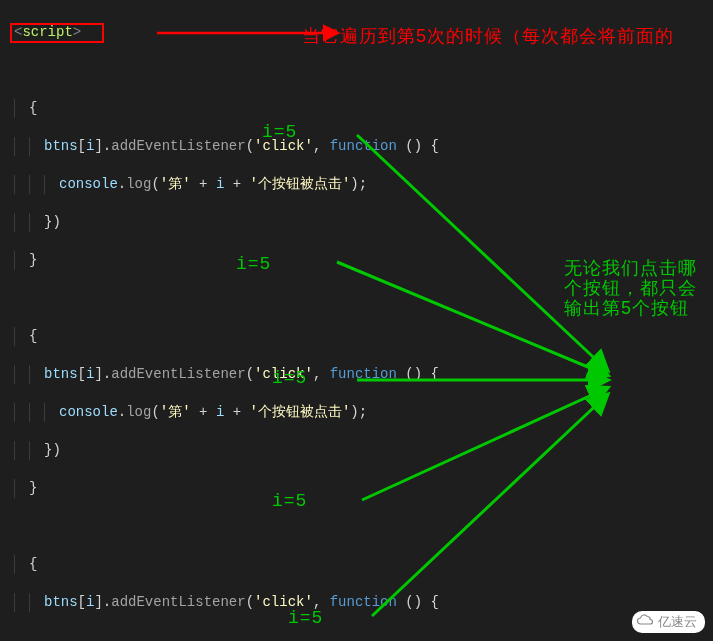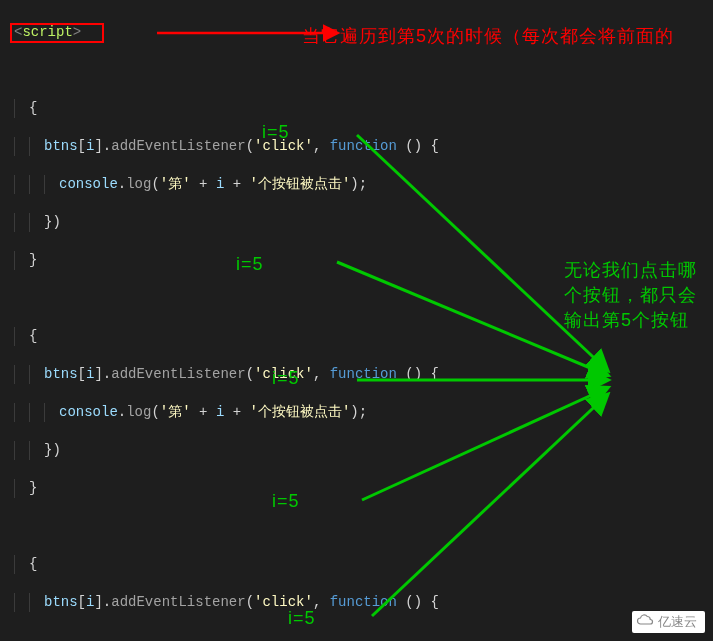--- a/index.html
+++ b/index.html
@@ -75,42 +75,42 @@
   }
   .anno-top .l2 { display:block; }
   .anno-right {
     position: absolute;
     left: 552px;
     top: 258px;
     width: 150px;
     color: #00c800;
     font-family: "Microsoft YaHei", sans-serif;
     font-size: 18px;
-    line-height: 25px;
+    line-height: 20px;
     letter-spacing: 1px;
   }
   .i-label {
     position: absolute;
     color: #00c800;
-    font-family: Liberation Sans, sans-serif;
+    font-family: Liberation Mono, monospace;
     font-size: 18px;
     letter-spacing: 1px;
   }
 
   
   .watermark {
     position: absolute;
     right: 8px;
     bottom: 8px;
     background: #ffffff;
     color: #888;
     font-family: Liberation Sans, sans-serif;
     font-size: 13px;
     padding: 2px 8px 2px 26px;
-    border-radius: 2px;
+    border-radius: 10px;
     z-index: 6;
     margin-left: 47px;
   }
   .watermark svg {
     position: absolute;
     left: 4px;
     top: 2px;
   }
 </style>
 </head>

